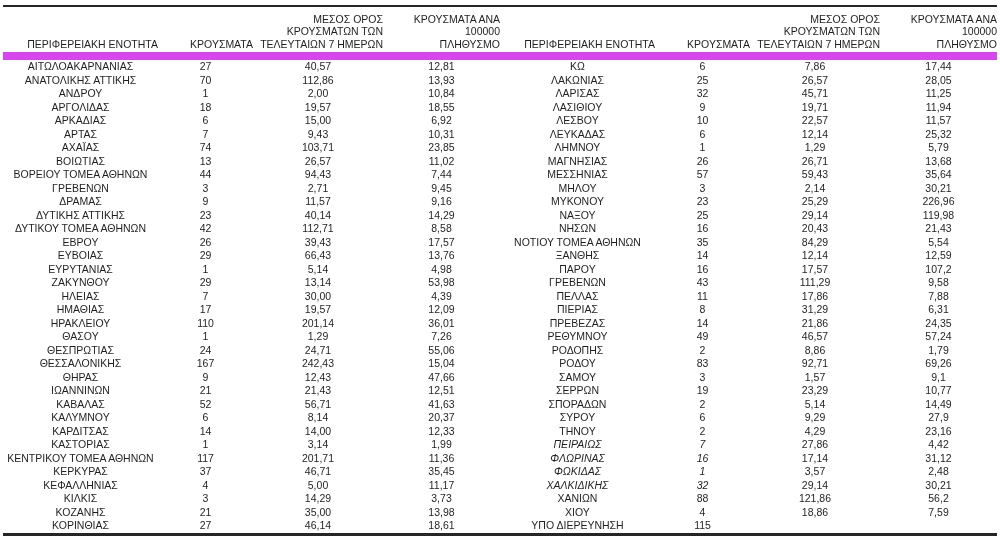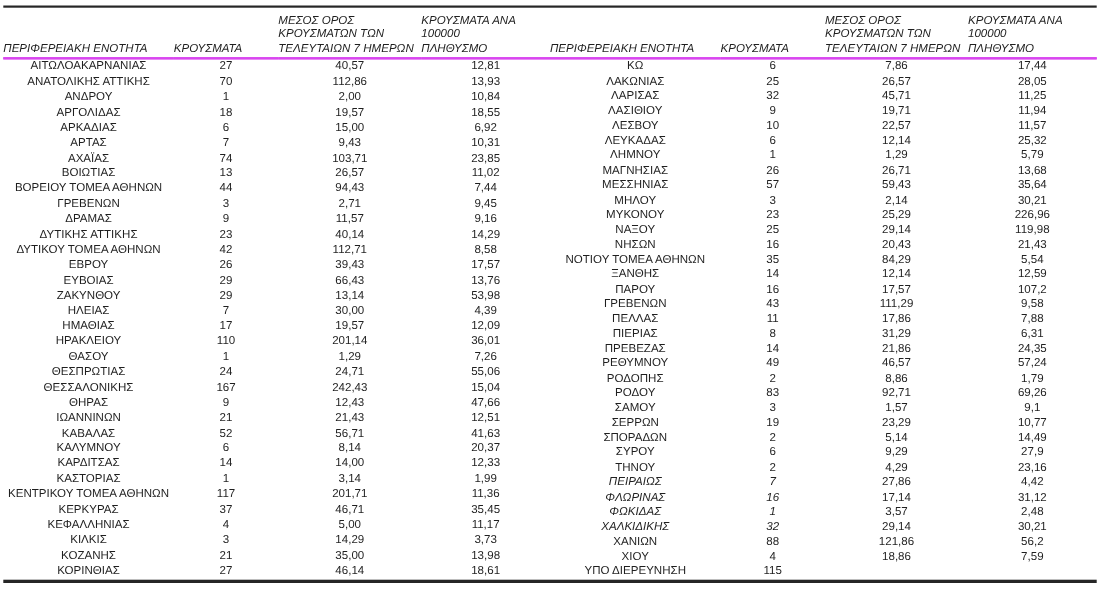--- a/index.html
+++ b/index.html
@@ -28,26 +28,25 @@
   }
   table.stat-table col.c-region  { width: 155px; }
   table.stat-table col.c-cases   { width: 95px; }
   table.stat-table col.c-avg7    { width: 130px; }
   table.stat-table col.c-per100k { width: 117px; }
   table.stat-table thead th {
     font-weight: normal;
     font-size: 10.5px;
     line-height: 12.5px;
     vertical-align: bottom;
-    text-align: left;
+    text-align: right;
     padding: 3px 0 2px 0;
     height: 40px;
     white-space: pre-line;
-    border-bottom: 2px solid #d946ef;
-    font-style: italic;
+    border-bottom: 8px solid #d946ef;
   }
   table.stat-table tbody td {
     font-size: 10.5px;
     height: 13.5px;
     line-height: 13.5px;
     padding: 0;
     text-align: center;
     vertical-align: middle;
     white-space: nowrap;
     overflow: hidden;
@@ -165,20 +164,26 @@
           <td>39,43</td>
           <td>17,57</td>
         </tr>
         <tr>
           <td>ΕΥΒΟΙΑΣ</td>
           <td>29</td>
           <td>66,43</td>
           <td>13,76</td>
         </tr>
         <tr>
+          <td>ΕΥΡΥΤΑΝΙΑΣ</td>
+          <td>1</td>
+          <td>5,14</td>
+          <td>4,98</td>
+        </tr>
+        <tr>
           <td>ΖΑΚΥΝΘΟΥ</td>
           <td>29</td>
           <td>13,14</td>
           <td>53,98</td>
         </tr>
         <tr>
           <td>ΗΛΕΙΑΣ</td>
           <td>7</td>
           <td>30,00</td>
           <td>4,39</td>

